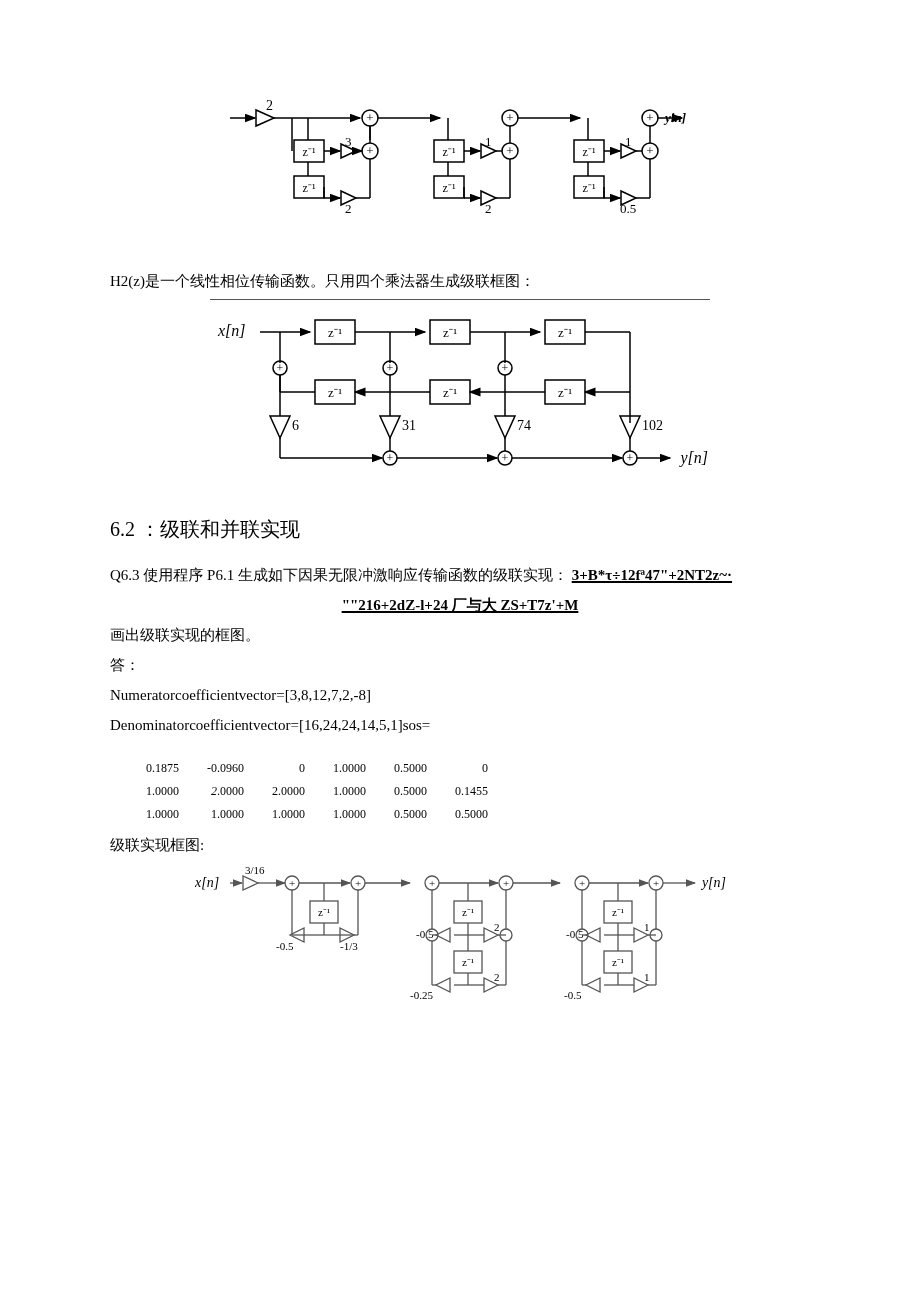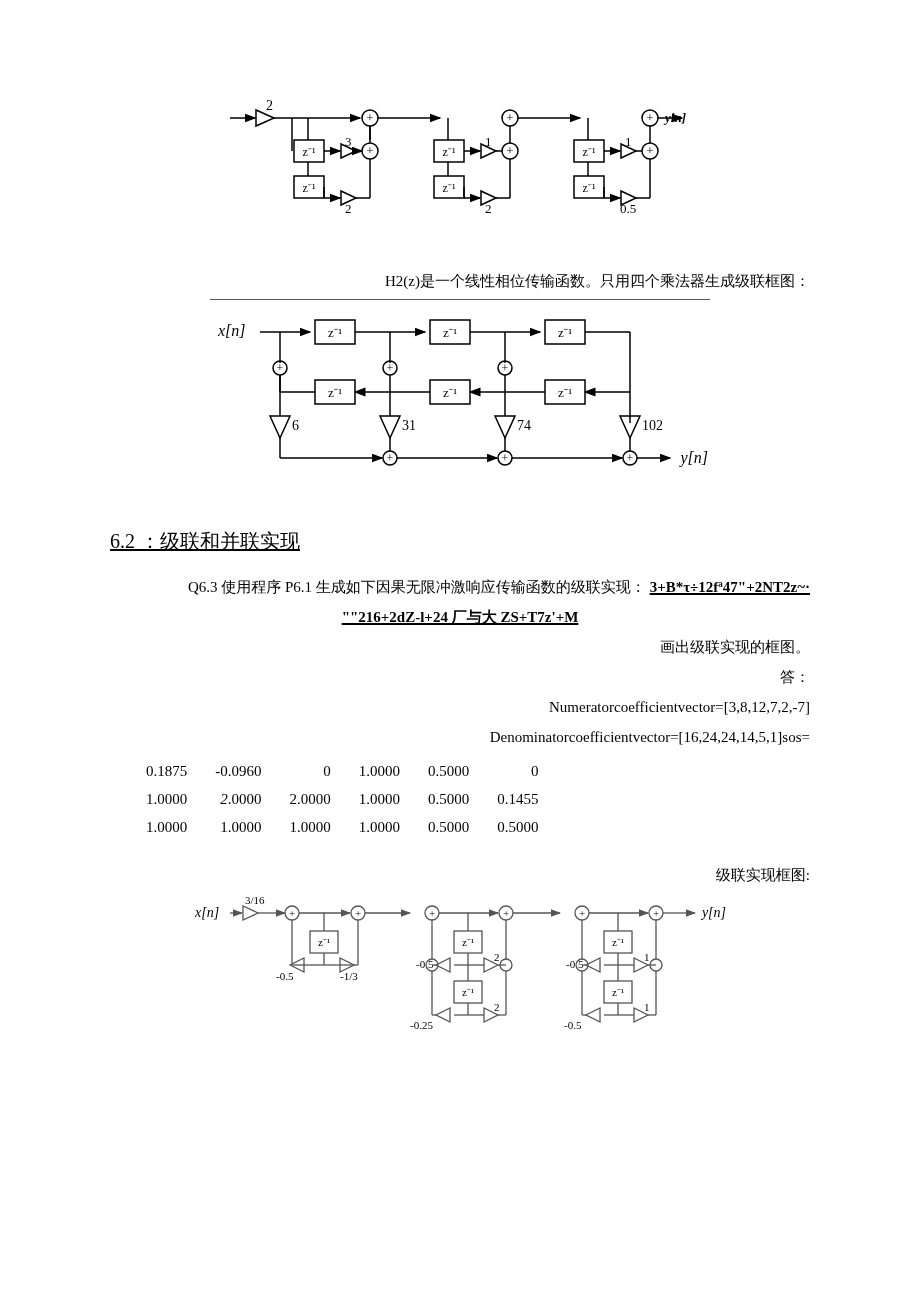--- a/index.html
+++ b/index.html
@@ -14,38 +14,36 @@
   }
   .diagram {
     text-align: center;
     margin: 8px 0 14px 0;
   }
   .diagram svg {
     display: inline-block;
   }
   .sect-title {
     font-size: 20px;
-    margin-top: 40px;
+    margin-top: 28px;
     margin-bottom: 18px;
     font-family: "SimSun", serif;
-    text-decoration: underline;
   }
   .q-line {
     margin: 6px 0;
-    text-align: right;
   }
   .q-indent {
     text-align: center;
     font-weight: bold;
   }
   .tbl {
     font-family: "Times New Roman", serif;
-    font-size: 15px;
+    font-size: 12px;
     border-collapse: collapse;
-    margin-top: 8px;
+    margin-top: 20px;
   }
   .tbl td {
     padding: 2px 28px 2px 0;
     text-align: right;
   }
   .tbl .i { font-style: italic; }
   u.thick { text-decoration-thickness: 2px; }
   .hr {
     border-top: 1px solid #555;
     margin: 0 auto;
@@ -235,21 +233,21 @@
 <div class="sect-title">6.2 ：级联和并联实现</div>
 
 <div class="q-line">
   <span>Q6.3 使用程序 P6.1 生成如下因果无限冲激响应传输函数的级联实现：</span>
   <span class="bold"><u class="thick">3+B*τ÷12fª47"+2NT2z~·</u></span>
 </div>
 <div class="q-indent"><u class="thick">""216+2dZ-l+24 厂与大 ZS+T7z'+M</u></div>
 
 <div class="q-line">画出级联实现的框图。</div>
 <div class="q-line">答：</div>
-<div class="q-line">Numeratorcoefficientvector=[3,8,12,7,2,-7]</div>
+<div class="q-line">Numeratorcoefficientvector=[3,8,12,7,2,-8]</div>
 <div class="q-line">Denominatorcoefficientvector=[16,24,24,14,5,1]sos=</div>
 
 <table class="tbl">
   <tbody>
       <tr>
     <td style="padding-left:36px">0.1875</td>
         <td>-0.0960</td>
         <td>0</td>
     <td>1.0000</td>
         <td>0.5000</td>
@@ -267,21 +265,21 @@
     <td>1.0000</td>
         <td>1.0000</td>
         <td>1.0000</td>
     <td>1.0000</td>
         <td>0.5000</td>
         <td>0.5000</td>
   </tr>
 </tbody>
   </table>
 
-<div class="q-line" style="margin-top:22px">级联实现框图:</div>
+<div class="q-line" style="margin-top:6px">级联实现框图:</div>
 
 <div class="diagram">
 <svg width="540" height="170" viewBox="0 0 540 170">
   <defs>
     <marker id="arr3" markerWidth="8" markerHeight="8" refX="7" refY="3" orient="auto">
       <path d="M0,0 L8,3 L0,6 Z" fill="#555"></path>
     </marker>
   </defs>
   <g stroke="#555" stroke-width="1.3" fill="none">
     <text x="5" y="22" font-size="14" font-style="italic" fill="#000" stroke="none">x[n]</text>

